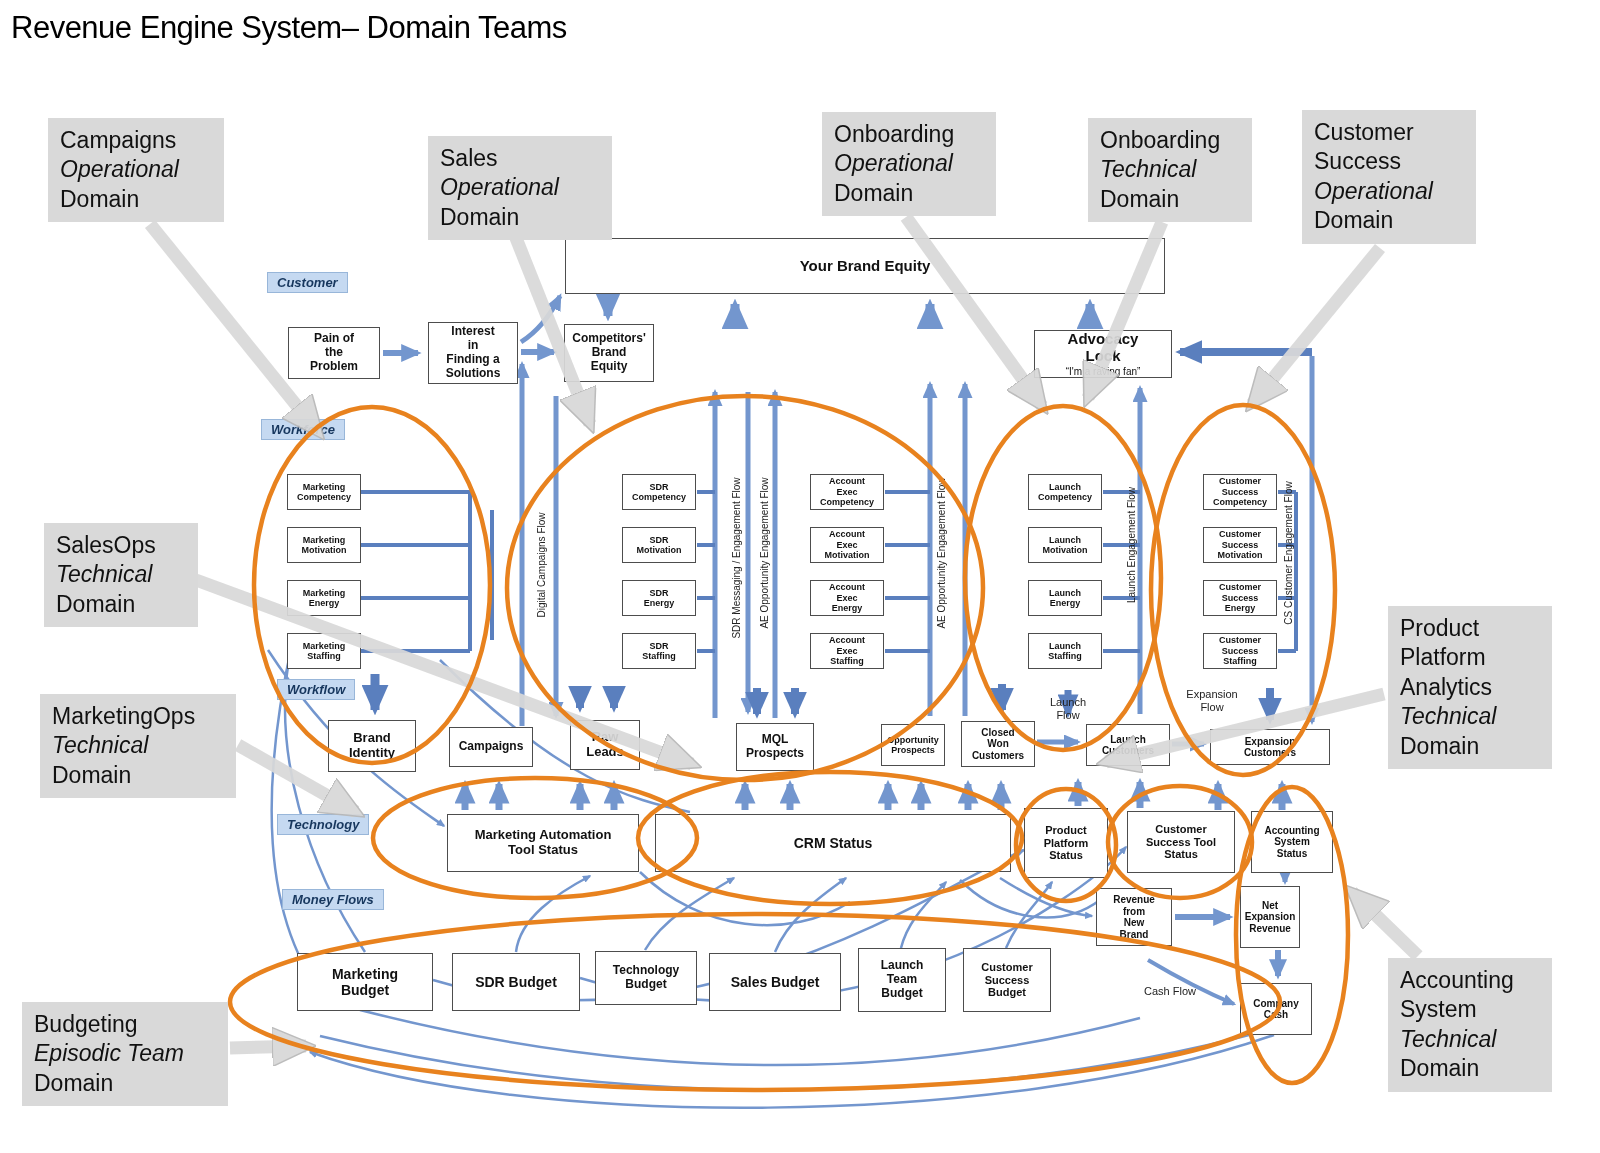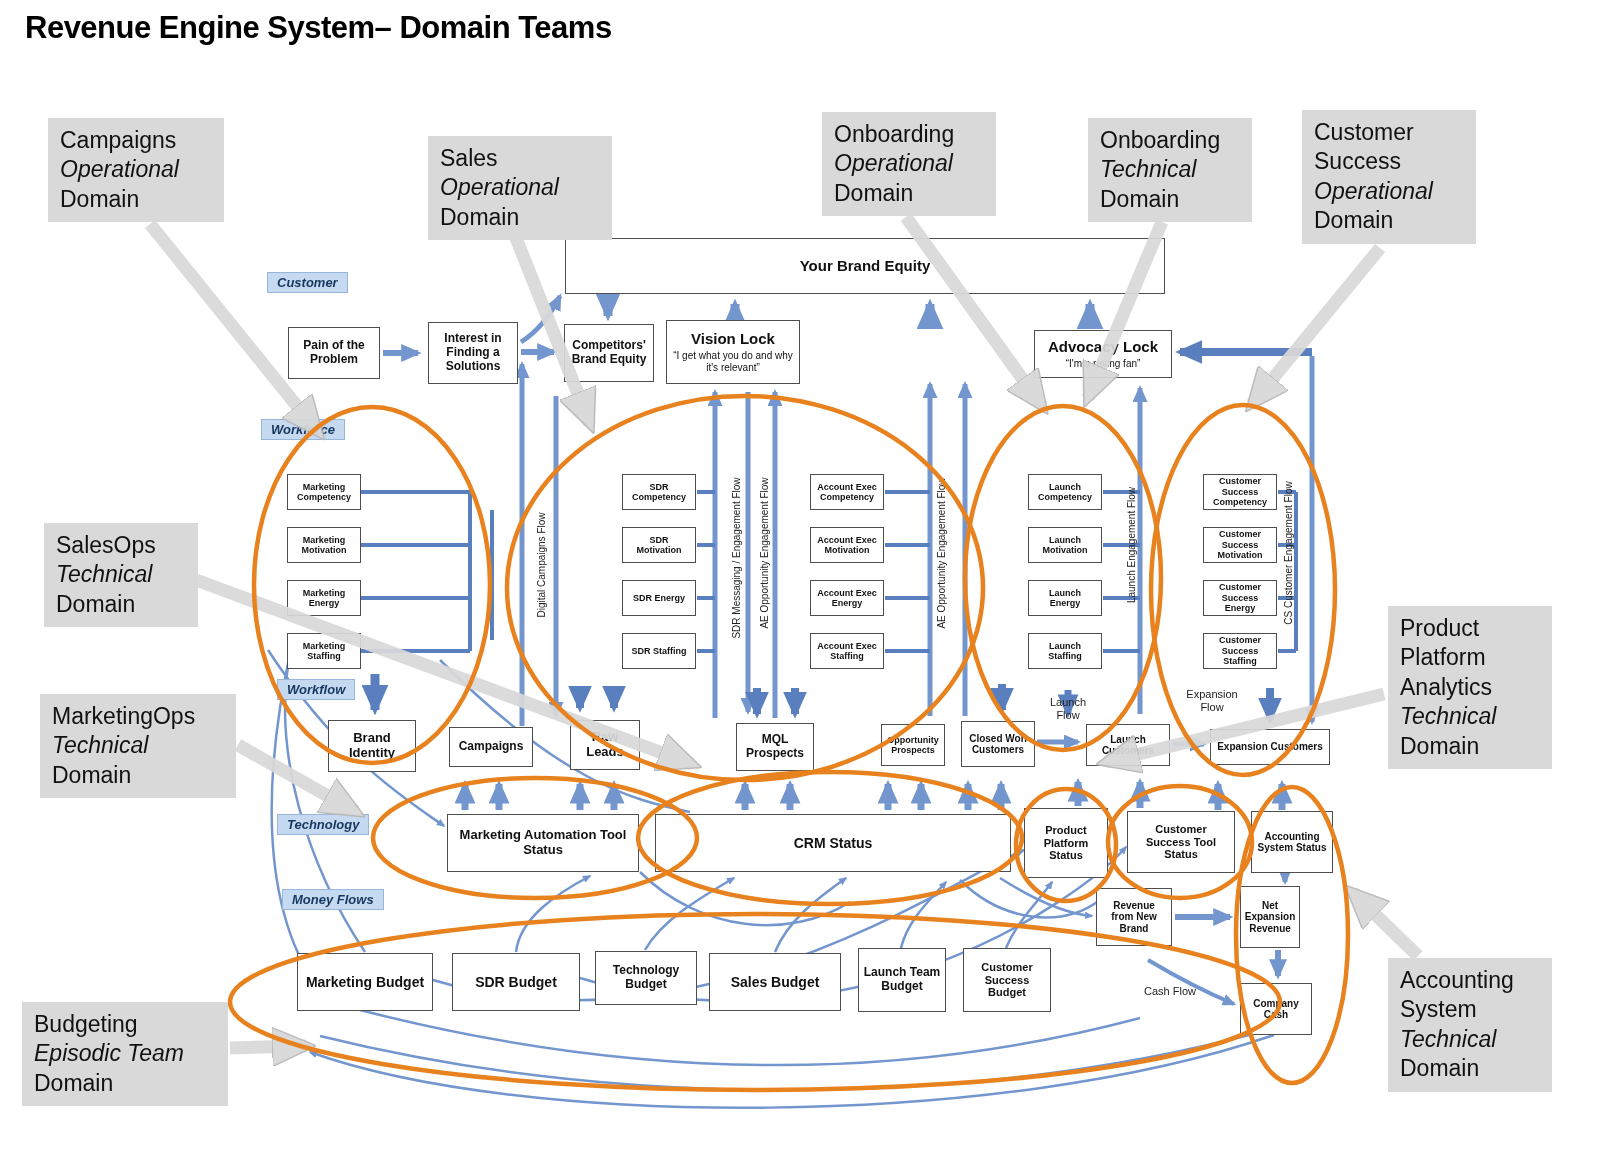--- a/index.html
+++ b/index.html
@@ -1,31 +1,31 @@
 <!DOCTYPE html>
 <html><head>
 <meta charset="utf-8">
 <style>
   body{margin:0;background:#ffffff}
   .canvas{position:relative;width:1600px;height:1153px;background:#fff;
           font-family:"Liberation Sans",sans-serif;overflow:hidden}
   .layer{position:absolute;left:0;top:0;pointer-events:none}
   svg.under{z-index:1}
   svg.over{z-index:4}
-  #title{position:absolute;left:25px;top:10px;font-size:31px;font-weight:bold;color:#000;
+  #title{position:absolute;left:11px;top:10px;font-size:31px;font-weight:normal;color:#000;
          margin:0;letter-spacing:-0.5px;z-index:5}
   .callout{position:absolute;background:#d9d9d9;padding:8px 12px;font-size:23px;line-height:1.28;
            color:#111;z-index:5}
   .callout span{display:block}
   .c-type{font-style:italic}
   .sect{position:absolute;background:#c5d9f1;border:1px solid #98b6d9;color:#17375e;
         font-weight:bold;font-style:italic;font-size:13px;padding:2px 9px;z-index:3}
   .bx{position:absolute;background:#fff;border:1.5px solid #4d4d4d;display:flex;flex-direction:column;
       align-items:center;justify-content:center;text-align:center;font-weight:bold;color:#111;
-      box-sizing:border-box;z-index:2;line-height:1.15;padding:4px}
+      box-sizing:border-box;z-index:2;line-height:1.15;padding:16px}
   .quote{font-weight:normal;font-size:10px;margin-top:2px;line-height:1.2}
   .wbox{font-size:9px;width:74px;height:36px}
   .vlabel{position:absolute;transform:translate(-50%,-50%) rotate(-90deg);white-space:nowrap;
           font-size:10px;color:#222;z-index:2}
   .freelabel{position:absolute;font-size:11px;color:#222;z-index:2;text-align:center;line-height:1.15}
 </style>
 </head>
 <body>
 
 <div class="canvas">
@@ -183,24 +183,20 @@
   <div class="sect" style="left:267px;top:272px">Customer</div>
   <div class="sect" style="left:261px;top:419px">Workforce</div>
   <div class="sect" style="left:277px;top:679px">Workflow</div>
   <div class="sect" style="left:277px;top:814px">Technology</div>
   <div class="sect" style="left:282px;top:889px">Money Flows</div>
 
   <div class="bx" style="left:565px;top:238px;width:600px;height:56px;font-size:15px">Your Brand Equity</div>
   <div class="bx" style="left:288px;top:327px;width:92px;height:52px;font-size:12px">Pain of the Problem</div>
   <div class="bx" style="left:428px;top:322px;width:90px;height:62px;font-size:12px">Interest in Finding a Solutions</div>
   <div class="bx" style="left:564px;top:324px;width:90px;height:58px;font-size:12px">Competitors' Brand Equity</div>
-  <div class="bx" style="left:666px;top:320px;width:134px;height:64px">
-    <span style="font-size:15px">Vision Lock</span>
-    <span class="quote">“I get what you do and why it's relevant”</span>
-  </div>
   <div class="bx" style="left:1034px;top:330px;width:138px;height:48px">
     <span style="font-size:15px">Advocacy Lock</span>
     <span class="quote">“I'm a raving fan”</span>
   </div>
 
   <div class="bx wbox" style="left:287px;top:474px">Marketing Competency</div>
   <div class="bx wbox" style="left:287px;top:527px">Marketing Motivation</div>
   <div class="bx wbox" style="left:287px;top:580px">Marketing Energy</div>
   <div class="bx wbox" style="left:287px;top:633px">Marketing Staffing</div>
 

